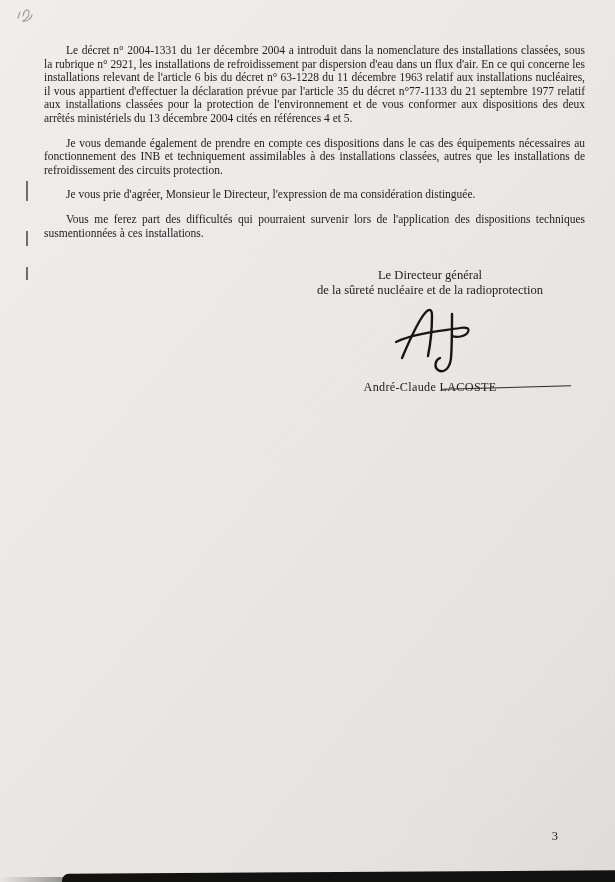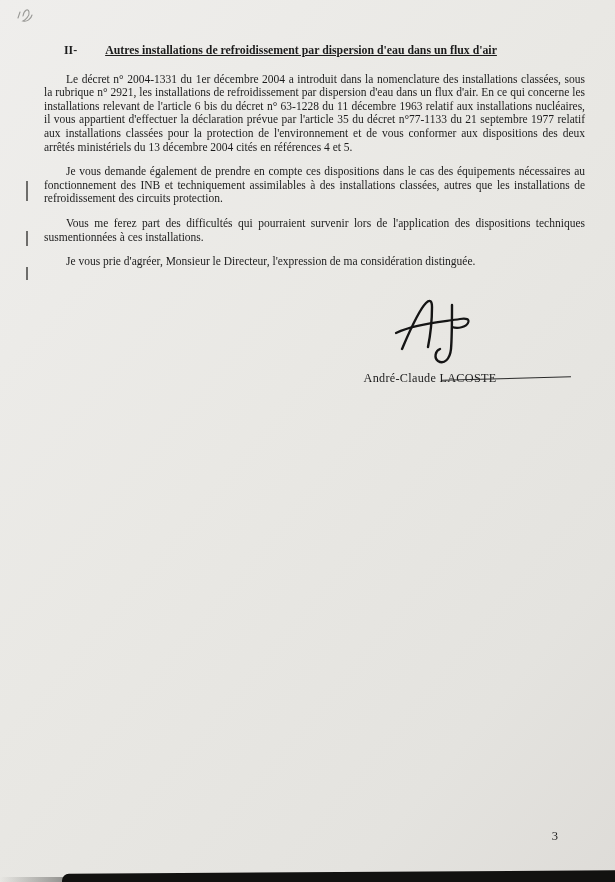--- a/index.html
+++ b/index.html
@@ -132,30 +132,29 @@
   <svg class="pencil-mark" viewBox="0 0 30 24">
     <path d="M4,16 L6,10 M9,14 C10,8 14,6 15,10 C16,14 11,18 9,19 C13,20 17,17 18,13" stroke="#7d7d7a" stroke-width="1.1" fill="none" stroke-linecap="round"></path>
   </svg>
 
   <div class="margin-mark m1"></div>
   <div class="margin-mark m2"></div>
   <div class="margin-mark m3"></div>
 
   <div class="content">
 
-    <div class="doc-heading">
-      <span class="num">II-</span><span class="title">Autres installations de refroidissement par dispersion d'eau dans un flux d'air</span>
-    </div>
 
     <p>Le décret n° 2004-1331 du 1er décembre 2004 a introduit dans la nomenclature des installations classées, sous la rubrique n° 2921, les installations de refroidissement par dispersion d'eau dans un flux d'air. En ce qui concerne les installations relevant de l'article 6 bis du décret n° 63-1228 du 11 décembre 1963 relatif aux installations nucléaires, il vous appartient d'effectuer la déclaration prévue par l'article 35 du décret n°77-1133 du 21 septembre 1977 relatif aux installations classées pour la protection de l'environnement et de vous conformer aux dispositions des deux arrêtés ministériels du 13 décembre 2004 cités en références 4 et 5.</p>
     <p>Je vous demande également de prendre en compte ces dispositions dans le cas des équipements nécessaires au fonctionnement des INB et techniquement assimilables à des installations classées, autres que les installations de refroidissement des circuits protection.</p>
+    <p>Je vous prie d'agréer, Monsieur le Directeur, l'expression de ma considération distinguée.</p>
     <p>Vous me ferez part des difficultés qui pourraient survenir lors de l'application des dispositions techniques susmentionnées à ces installations.</p>
-    <p>Je vous prie d'agréer, Monsieur le Directeur, l'expression de ma considération distinguée.</p>
 
     <div class="sign-block">
+      <span class="sign-title-1">Le Directeur général</span>
+      <span class="sign-title-2">de la sûreté nucléaire et de la radioprotection</span>
 
       <div class="signature-wrap">
         <svg viewBox="0 0 96 72" width="96" height="72">
           <g fill="none" stroke="#151515" stroke-linecap="round">
 
             <path d="M8,52 C14,38 24,14 32,6 C36,2 38,4 38,10 C38,24 36,40 34,50" stroke-width="2.4"></path>
 
             <path d="M2,36 C18,28 40,26 66,22 C72,21 76,22 74,26 C72,30 64,32 58,30" stroke-width="2.2"></path>
 
             <path d="M58,8 C58,22 58,40 57,52 C56,62 50,68 44,64 C40,61 41,54 46,52" stroke-width="2.4"></path>

